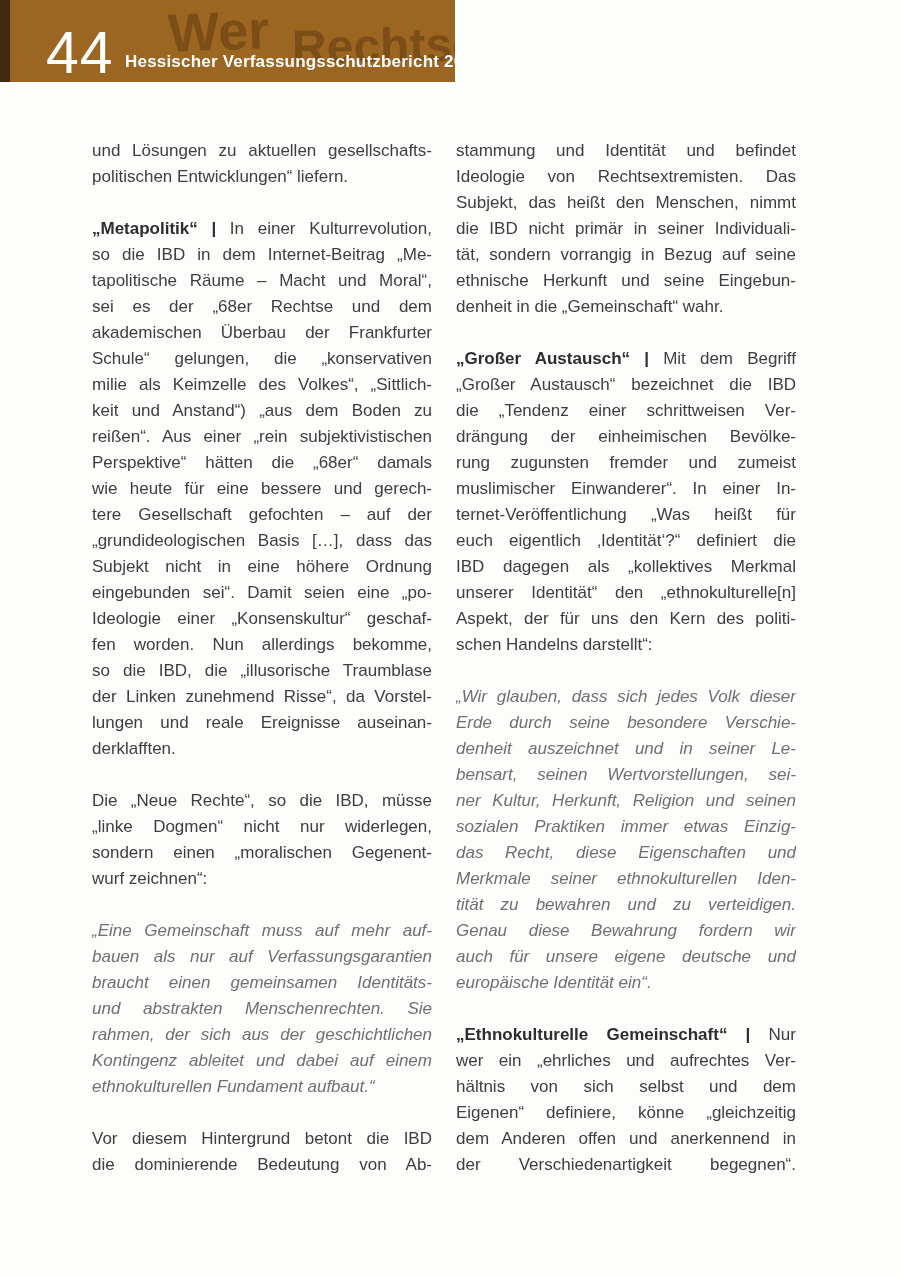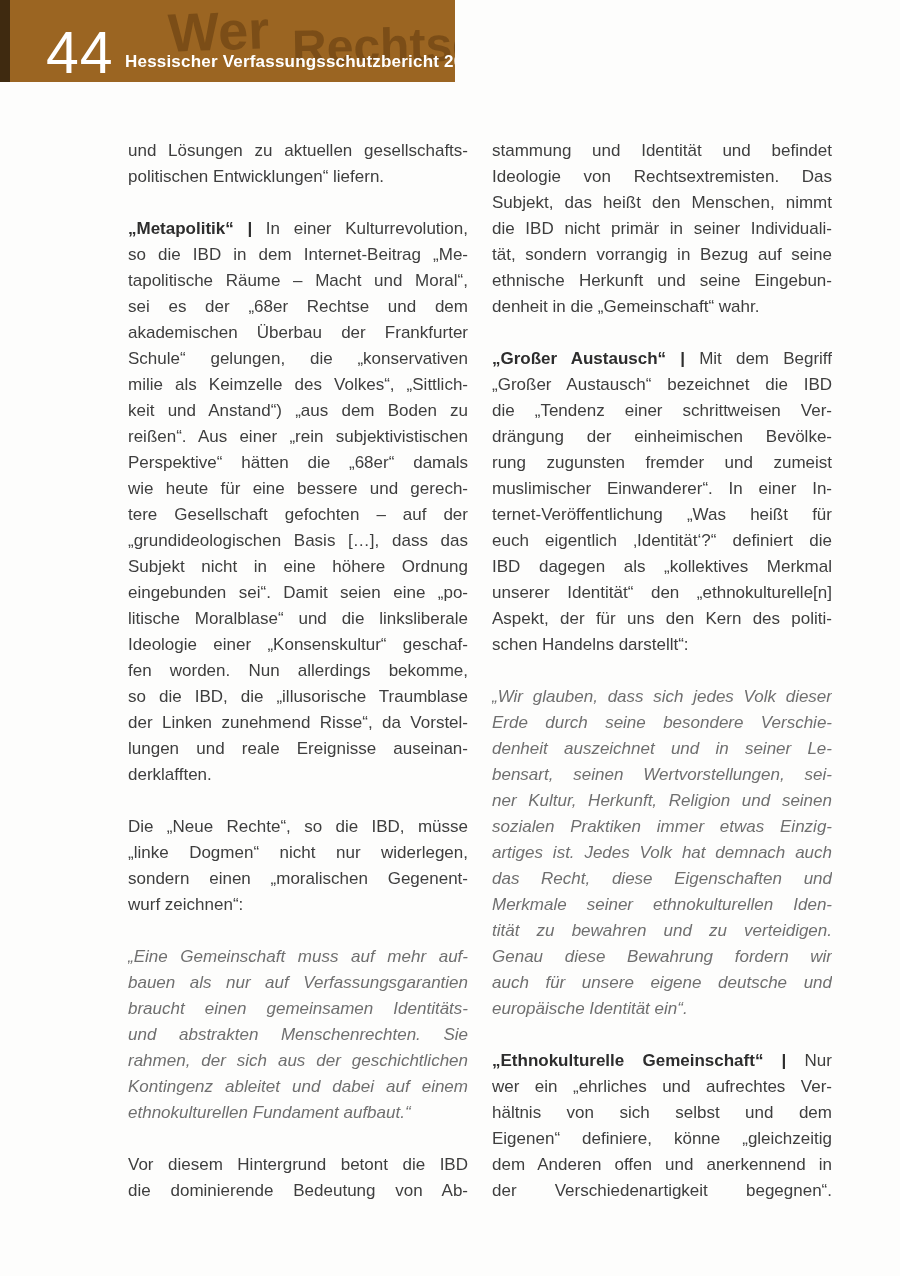--- a/index.html
+++ b/index.html
@@ -48,21 +48,20 @@
     color:#fff; letter-spacing:.2px;
     white-space:nowrap;
   }
 
   
   .column {
     position:absolute; top:138px;
     width:340px;
     color:var(--body-text,#3e3e3e);
     font-size:17px;
-    margin-left:36px;
   }
   .column-left  { left:92px; }
   .column-right { left:456px; }
 
   .par { margin:0 0 26px 0; }
   .par:last-child { margin-bottom:0; }
 
   .line {
     height:26px; overflow:hidden;
     text-align:justify;
@@ -109,21 +108,20 @@
           <div class="line">Schule“ gelungen, die „konservativen</div>
           <div class="line">milie als Keimzelle des Volkes“, „Sittlich-</div>
           <div class="line">keit und Anstand“) „aus dem Boden zu</div>
           <div class="line">reißen“. Aus einer „rein subjektivistischen</div>
           <div class="line">Perspektive“ hätten die „68er“ damals</div>
           <div class="line">wie heute für eine bessere und gerech-</div>
           <div class="line">tere Gesellschaft gefochten – auf der</div>
           <div class="line">„grundideologischen Basis […], dass das</div>
           <div class="line">Subjekt nicht in eine höhere Ordnung</div>
           <div class="line">eingebunden sei“. Damit seien eine „po-</div>
-          <div class="line">litische Moralblase“ und die linksliberale</div>
           <div class="line">Ideologie einer „Konsenskultur“ geschaf-</div>
           <div class="line">fen worden. Nun allerdings bekomme,</div>
           <div class="line">so die IBD, die „illusorische Traumblase</div>
           <div class="line">der Linken zunehmend Risse“, da Vorstel-</div>
           <div class="line">lungen und reale Ereignisse auseinan-</div>
           <div class="line end">derklafften.</div>
         </div>
         <div class="par plain">
           <div class="line">Die „Neue Rechte“, so die IBD, müsse</div>
           <div class="line">„linke Dogmen“ nicht nur widerlegen,</div>
@@ -168,21 +166,20 @@
           <div class="line">Aspekt, der für uns den Kern des politi-</div>
           <div class="line end">schen Handelns darstellt“:</div>
         </div>
         <div class="par quote">
           <div class="line">„Wir glauben, dass sich jedes Volk dieser</div>
           <div class="line">Erde durch seine besondere Verschie-</div>
           <div class="line">denheit auszeichnet und in seiner Le-</div>
           <div class="line">bensart, seinen Wertvorstellungen, sei-</div>
           <div class="line">ner Kultur, Herkunft, Religion und seinen</div>
           <div class="line">sozialen Praktiken immer etwas Einzig-</div>
-          <div class="line">artiges ist. Jedes Volk hat demnach auch</div>
           <div class="line">das Recht, diese Eigenschaften und</div>
           <div class="line">Merkmale seiner ethnokulturellen Iden-</div>
           <div class="line">tität zu bewahren und zu verteidigen.</div>
           <div class="line">Genau diese Bewahrung fordern wir</div>
           <div class="line">auch für unsere eigene deutsche und</div>
           <div class="line end">europäische Identität ein“.</div>
         </div>
         <div class="par plain">
           <div class="line"><span class="lead">„Ethnokulturelle Gemeinschaft“ | </span>Nur</div>
           <div class="line">wer ein „ehrliches und aufrechtes Ver-</div>

